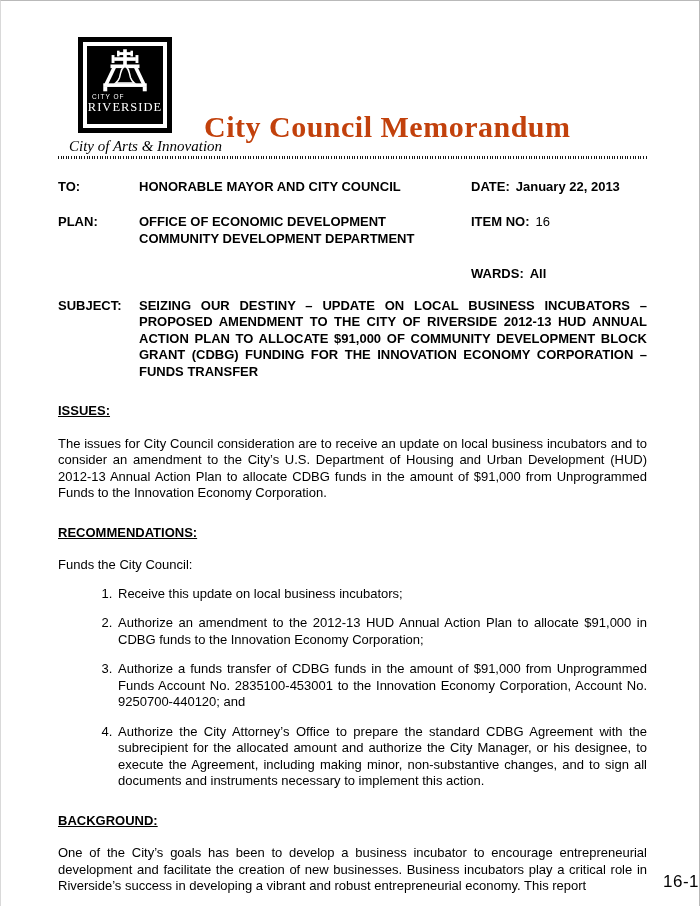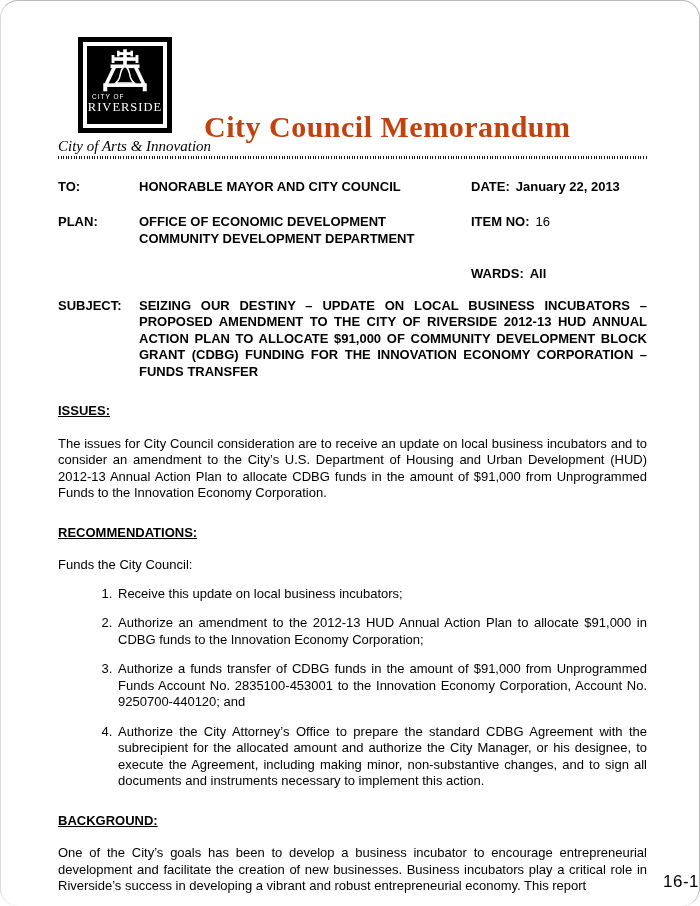--- a/index.html
+++ b/index.html
@@ -11,21 +11,20 @@
     background: #ffffff;
     border-top: 1px solid #b9b9b9;
     border-left: 1px solid #d9d9d9;
     border-right: 1px solid #b9b9b9;
     padding: 36px 52px 0 57px;
     font-family: "Liberation Sans", sans-serif;
     font-size: 13px;
     line-height: 16.5px;
     color: #000;
     overflow: hidden;
-    border-radius: 18px;
   }
 
   
   .memo-header { display: flex; align-items: flex-end; }
   .logo-col { width: 146px; flex: 0 0 146px; }
   .logo-frame {
     margin-left: 20px;
     width: 76px; height: 78px;
     border: 5px solid #000;
     padding: 4px;
@@ -46,20 +45,21 @@
   .logo-riverside {
     font-family: "Liberation Serif", serif;
     font-size: 12.5px; line-height: 14px; letter-spacing: 1px;
   }
   .tagline {
     margin-top: 5px;
     font-family: "Liberation Serif", serif;
     font-style: italic;
     font-size: 15px;
     white-space: nowrap;
+    margin-left: 11px;
   }
   .memo-title {
     font-family: "Liberation Serif", serif;
     font-weight: bold;
     font-size: 30px;
     letter-spacing: 0.5px;
     color: #c2410c;
     margin: 0 0 19px 0;
     white-space: nowrap;
   }

